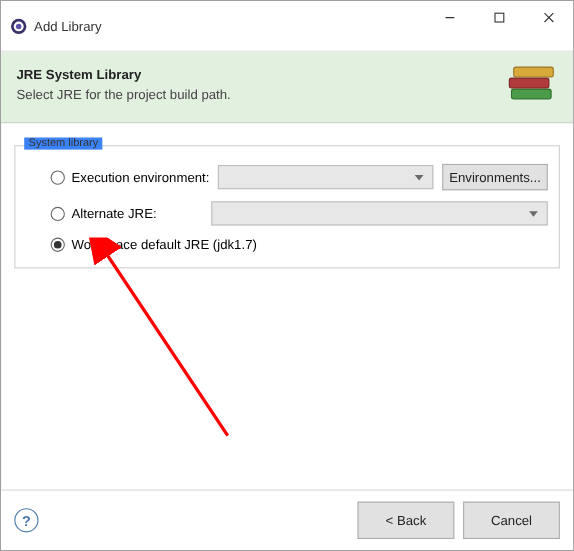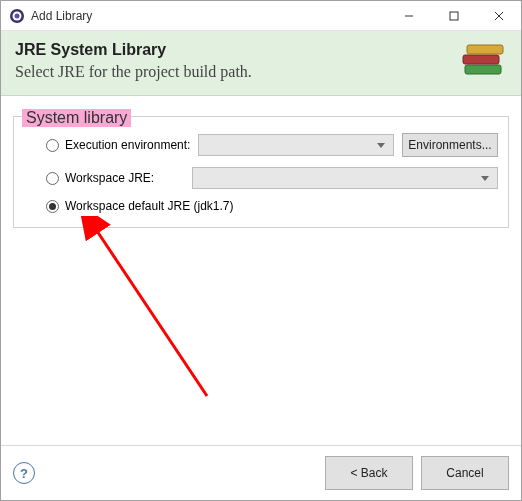--- a/index.html
+++ b/index.html
@@ -7,21 +7,21 @@
     font-family: "Segoe UI", Tahoma, sans-serif;
     font-size: 12px;
     background: #fff;
     width: 522px;
     height: 501px;
     overflow: hidden;
     border: 1px solid #a0a0a0;
     position: relative;
   }
   .titlebar {
-    height: 30px;
+    height: 46px;
     background: #fff;
     display: flex;
     align-items: center;
     padding: 0 0 0 8px;
     border-bottom: 1px solid #e0e0e0;
   }
   .titlebar-icon {
     width: 16px; height: 16px;
     margin-right: 6px;
     display: inline-flex;
@@ -43,50 +43,49 @@
   .header {
     background: #e2f0e0;
     border-bottom: 1px solid #c8d8c6;
     padding: 10px 14px 14px 14px;
     display: flex;
     align-items: center;
   }
   .header-text { flex: 1; }
   .header-title {
     font-weight: bold;
-    font-size: 16px;
+    font-size: 12px;
     color: #222;
     margin-bottom: 4px;
   }
   .header-desc {
     color: #444;
-    font-size: 16px;
-    font-family: Liberation Serif, serif;
+    font-size: 12px;
   }
   .header-icon {
     width: 50px; height: 40px;
     margin-left: 10px;
   }
 
   .content {
     padding: 14px 12px;
   }
   .groupbox {
     border: 1px solid #d0d0d0;
     padding: 12px 10px 14px 10px;
     position: relative;
     margin-top: 6px;
   }
   .groupbox-label {
     position: absolute;
     top: -8px; left: 8px;
-    background: #f9a8d4;
+    background: #3b82f6;
     padding: 0 4px;
     color: #333;
-    font-size: 16px;
+    font-size: 10px;
   }
   .row {
     display: flex;
     align-items: center;
     margin: 4px 0 10px 0;
     gap: 8px;
   }
   .radio-wrap {
     display: flex;
     align-items: center;
@@ -232,21 +231,21 @@
         <span class="radio"></span>
         <span>Execution environment:</span>
       </div>
       <div class="dropdown"></div>
       <div class="side-btn">Environments...</div>
     </div>
 
     <div class="row">
       <div class="radio-wrap" style="min-width:160px">
         <span class="radio"></span>
-        <span>Workspace JRE:</span>
+        <span>Alternate JRE:</span>
       </div>
       <div class="dropdown"></div>
     </div>
 
     <div class="row" style="margin-bottom:0">
       <div class="radio-wrap" style="min-width:auto">
         <span class="radio selected"></span>
         <span>Workspace default JRE (jdk1.7)</span>
       </div>
     </div>

